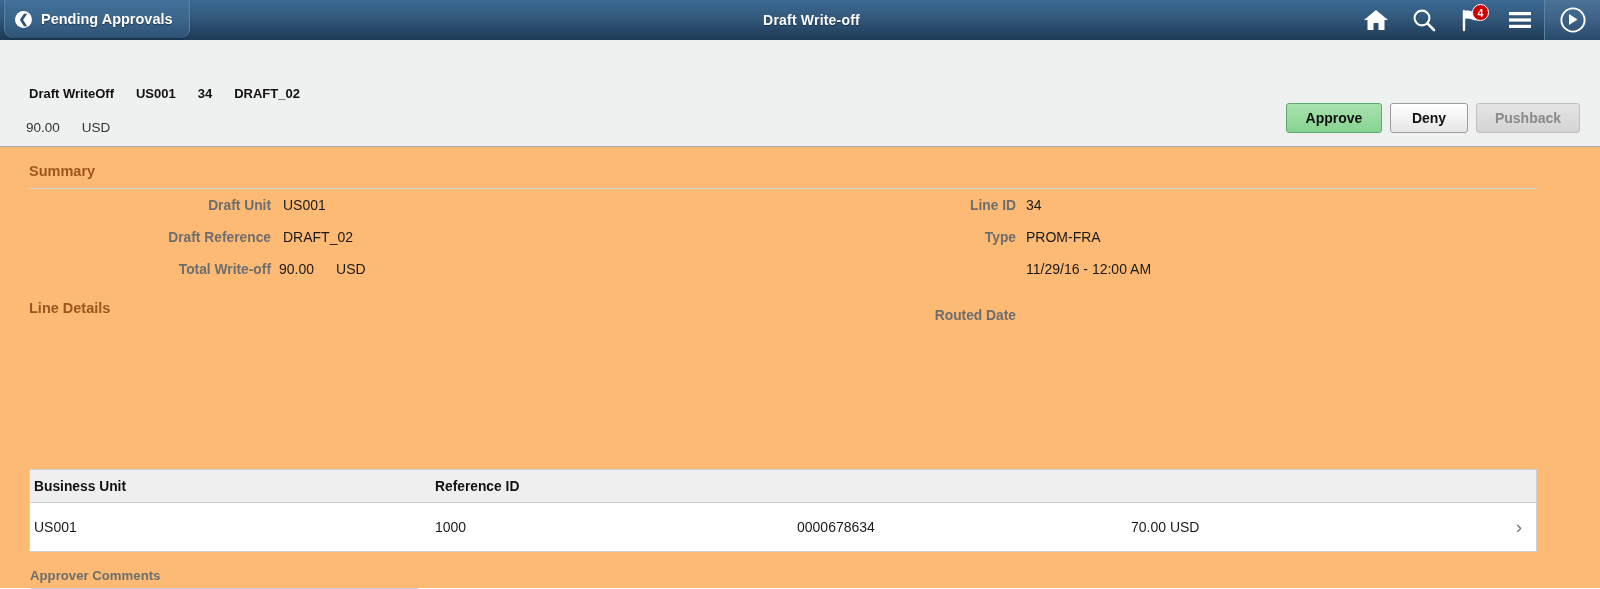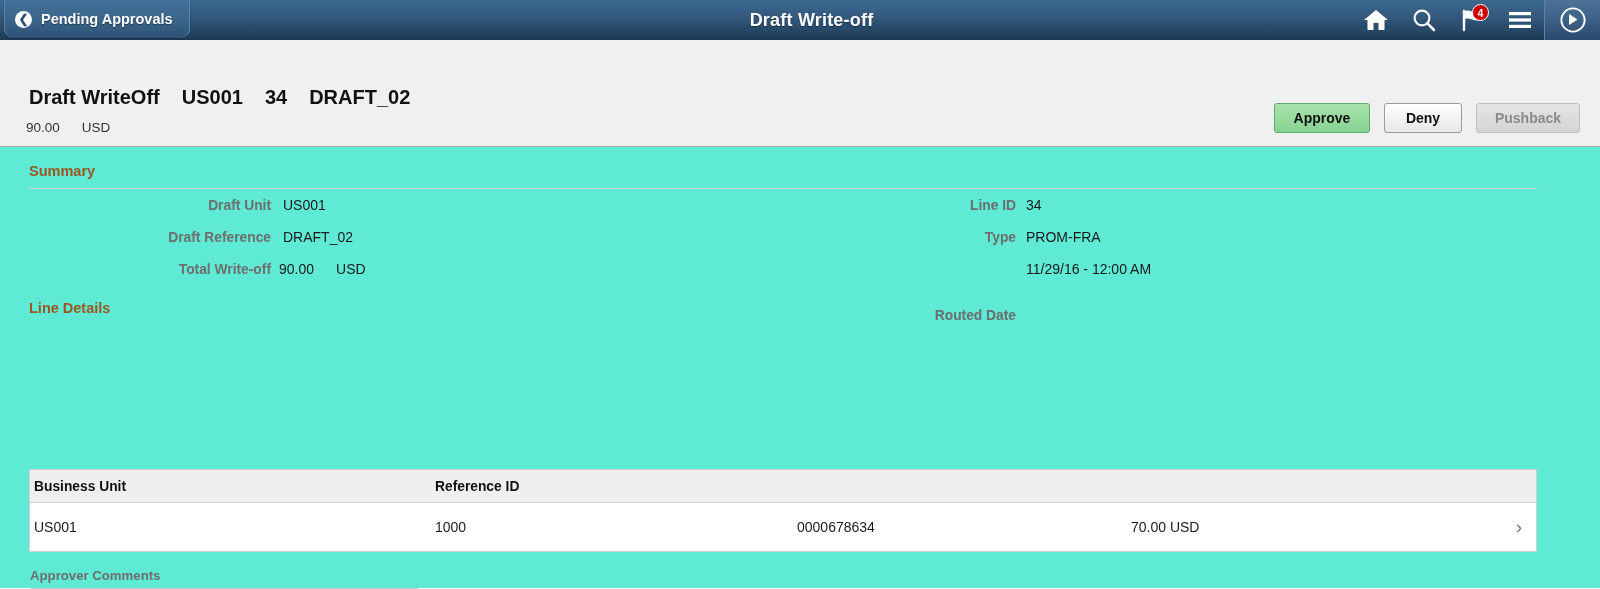--- a/index.html
+++ b/index.html
@@ -52,21 +52,21 @@
     font-weight: bold;
     white-space: nowrap;
     text-shadow: 0 1px 1px rgba(0,0,0,.45);
     text-align: center;
   }
   .header-title {
     position: absolute;
     left: 0; right: 0;
     text-align: center;
     color: #ffffff;
-    font-size: 18px;
+    font-size: 14px;
     font-weight: bold;
     letter-spacing: .2px;
     text-shadow: 0 1px 1px rgba(0,0,0,.45);
     pointer-events: none;
     padding-left: 23px;
   }
   .header-icons {
     position: absolute;
     right: 0; top: 0;
     height: 40px;
@@ -101,39 +101,39 @@
   
   .subheader {
     position: relative;
     height: 107px;
     background: #eff0f0;
     border-bottom: 1px solid #a9a9a9;
   }
   .sub-line1 {
     position: absolute;
     left: 29px; top: 46px;
-    font-size: 20px;
+    font-size: 13px;
     font-weight: bold;
     color: #111111;
     display: flex;
     gap: 22px;
   }
   .sub-line2 {
     position: absolute;
     left: 26px; top: 80px;
     font-size: 13.5px;
     color: #333333;
     display: flex;
     gap: 22px;
   }
   .action-buttons {
     position: absolute;
     right: 20px; top: 63px;
     display: flex;
-    gap: 14px;
+    gap: 8px;
   }
   .btn {
     height: 30px;
     min-width: 72px;
     padding: 0 14px;
     font-size: 14px;
     font-weight: bold;
     border-radius: 3px;
     border: 1px solid #9b9b9b;
     cursor: pointer;
@@ -154,21 +154,21 @@
     background: linear-gradient(to bottom, #e4e4e4 0%, #d4d4d4 100%);
     color: #8a8a8a;
     border-color: #bfbfbf;
     cursor: default;
     min-width: 104px;
   }
 
   
   .content {
     position: relative;
-    background: #5eead4;
+    background: #fdba74;
     height: 441px;
   }
   .section-title {
     position: absolute;
     left: 29px;
     font-size: 14.5px;
     font-weight: bold;
     color: #9c5720;
   }
   .section-rule {

